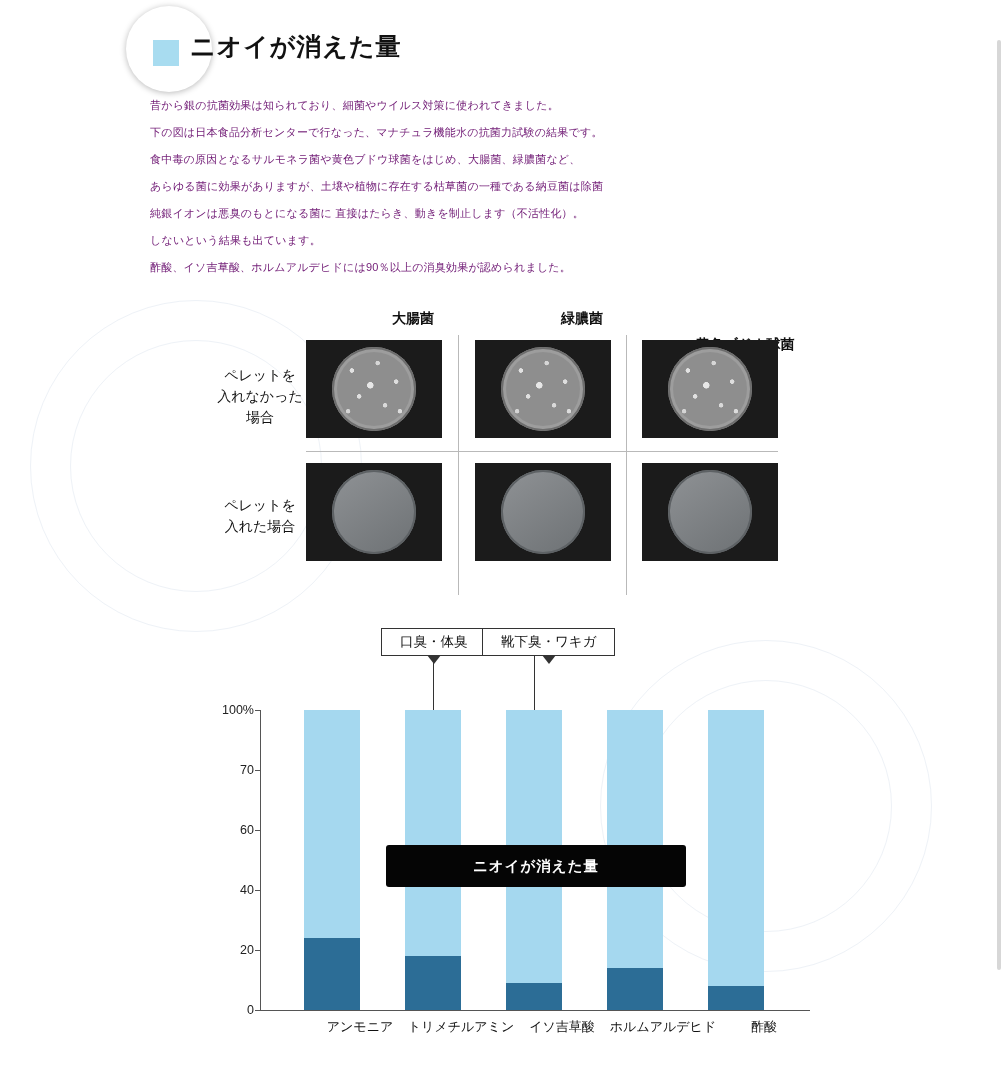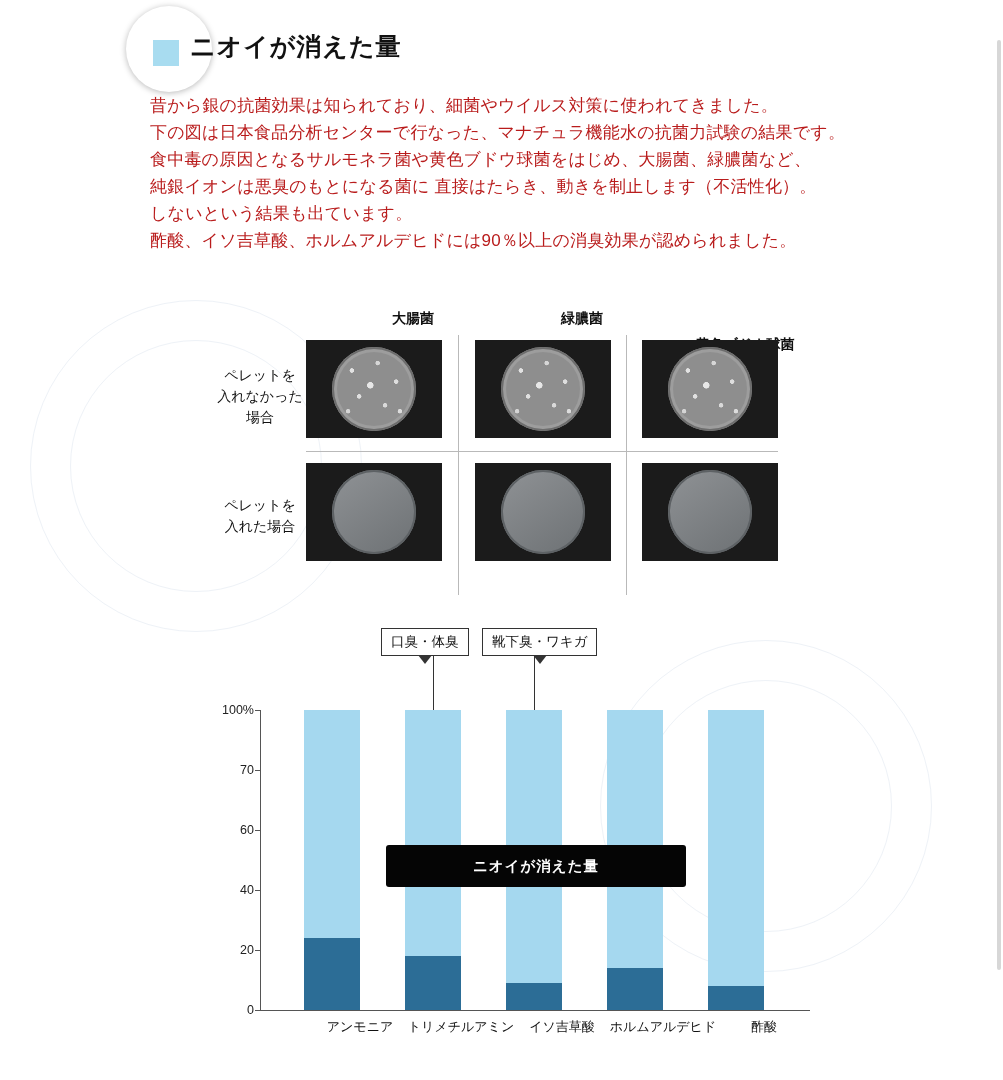--- a/index.html
+++ b/index.html
@@ -38,21 +38,21 @@
     background:#a8dcf0;
   }
   .header-title{
     position:absolute;left:190px;top:30px;
     font-size:25px;font-weight:700;letter-spacing:1px;color:#111;
   }
 
   
   .copy{
     position:absolute;left:150px;top:92px;width:730px;
-    font-size:17px;line-height:27px;color:#b91c1c;
+    font-size:11px;line-height:27px;color:#701a75;
     letter-spacing:0.2px;
   }
   .copy p{margin:0;}
 
   
   .grid{
     position:absolute;left:190px;top:305px;width:600px;
   }
   .grid-head{
     position:relative;height:30px;
@@ -113,21 +113,21 @@
   .divider-h{
     position:absolute;left:116px;top:146px;width:472px;height:1px;background:#b9b9b9;
   }
 
   
   .chart{
     position:absolute;left:190px;top:620px;width:640px;height:430px;
   }
   .callout{
     position:absolute;border:1px solid #333;background:#fff;
-    font-size:13.5px;padding:4px 9px;
+    font-size:13.5px;padding:4px 18px;
   }
   .callout .tip{
     position:absolute;left:50%;bottom:-9px;transform:translateX(-50%);
     width:0;height:0;border-left:7px solid transparent;border-right:7px solid transparent;
     border-top:9px solid #333;
   }
   .callout-stem{
     position:absolute;width:1px;background:#333;
   }
 
@@ -175,20 +175,21 @@
 <div class="header">
   <div class="header-circle"></div>
   <div class="header-swatch"></div>
   <div class="header-title">ニオイが消えた量</div>
 </div>
 
 <div class="copy">
   <p>昔から銀の抗菌効果は知られており、細菌やウイルス対策に使われてきました。</p>
   <p>下の図は日本食品分析センターで行なった、マナチュラ機能水の抗菌力試験の結果です。</p>
   <p>食中毒の原因となるサルモネラ菌や黄色ブドウ球菌をはじめ、大腸菌、緑膿菌など、</p>
+  <p>あらゆる菌に効果がありますが、土壌や植物に存在する枯草菌の一種である納豆菌は除菌</p>
   <p>純銀イオンは悪臭のもとになる菌に 直接はたらき、動きを制止します（不活性化）。</p>
   <p>しないという結果も出ています。</p>
   <p>酢酸、イソ吉草酸、ホルムアルデヒドには90％以上の消臭効果が認められました。</p>
 </div>
 
 <div class="grid">
   <div class="grid-head">
     <div class="col-head ch1">大腸菌</div>
     <div class="col-head ch2">緑膿菌</div>
     <div class="col-head ch3">黄色ブドウ球菌</div>

